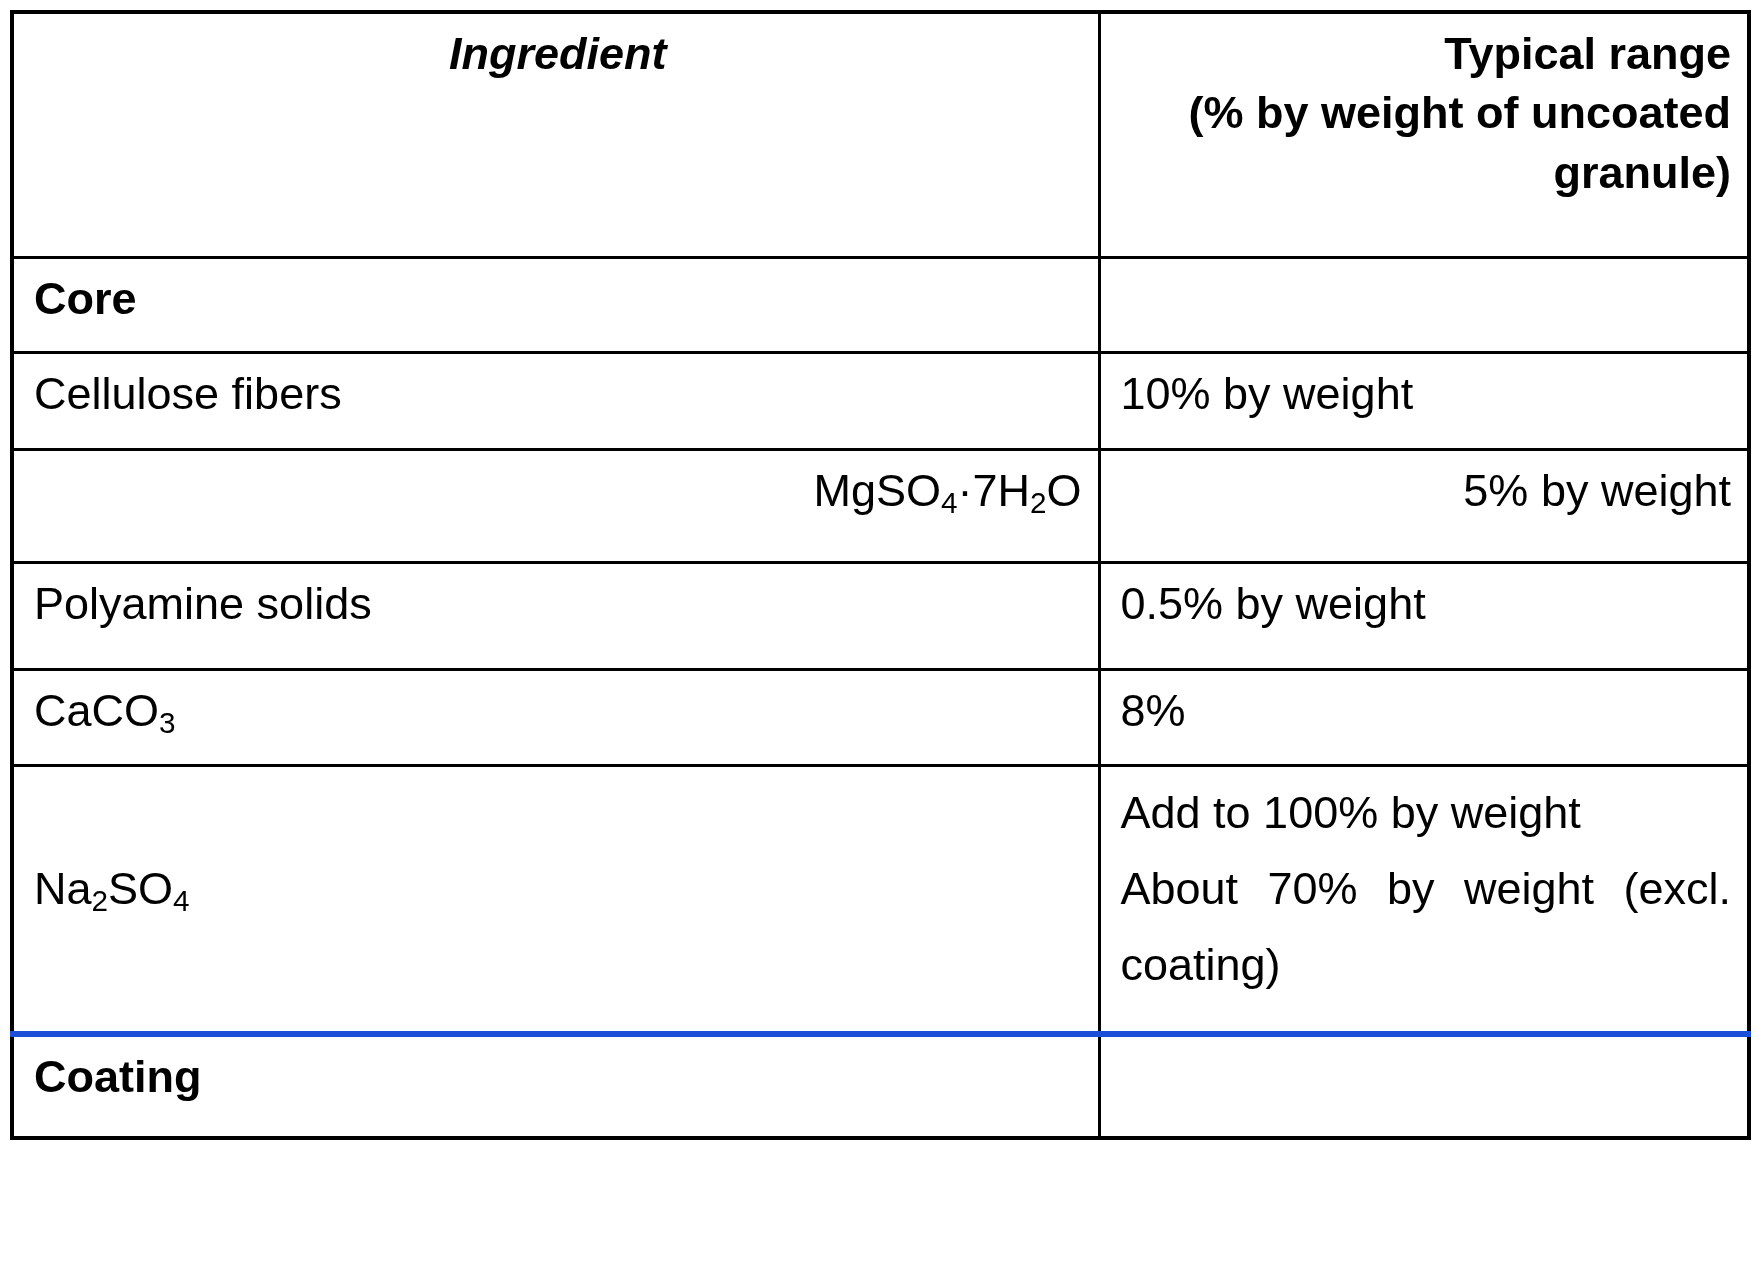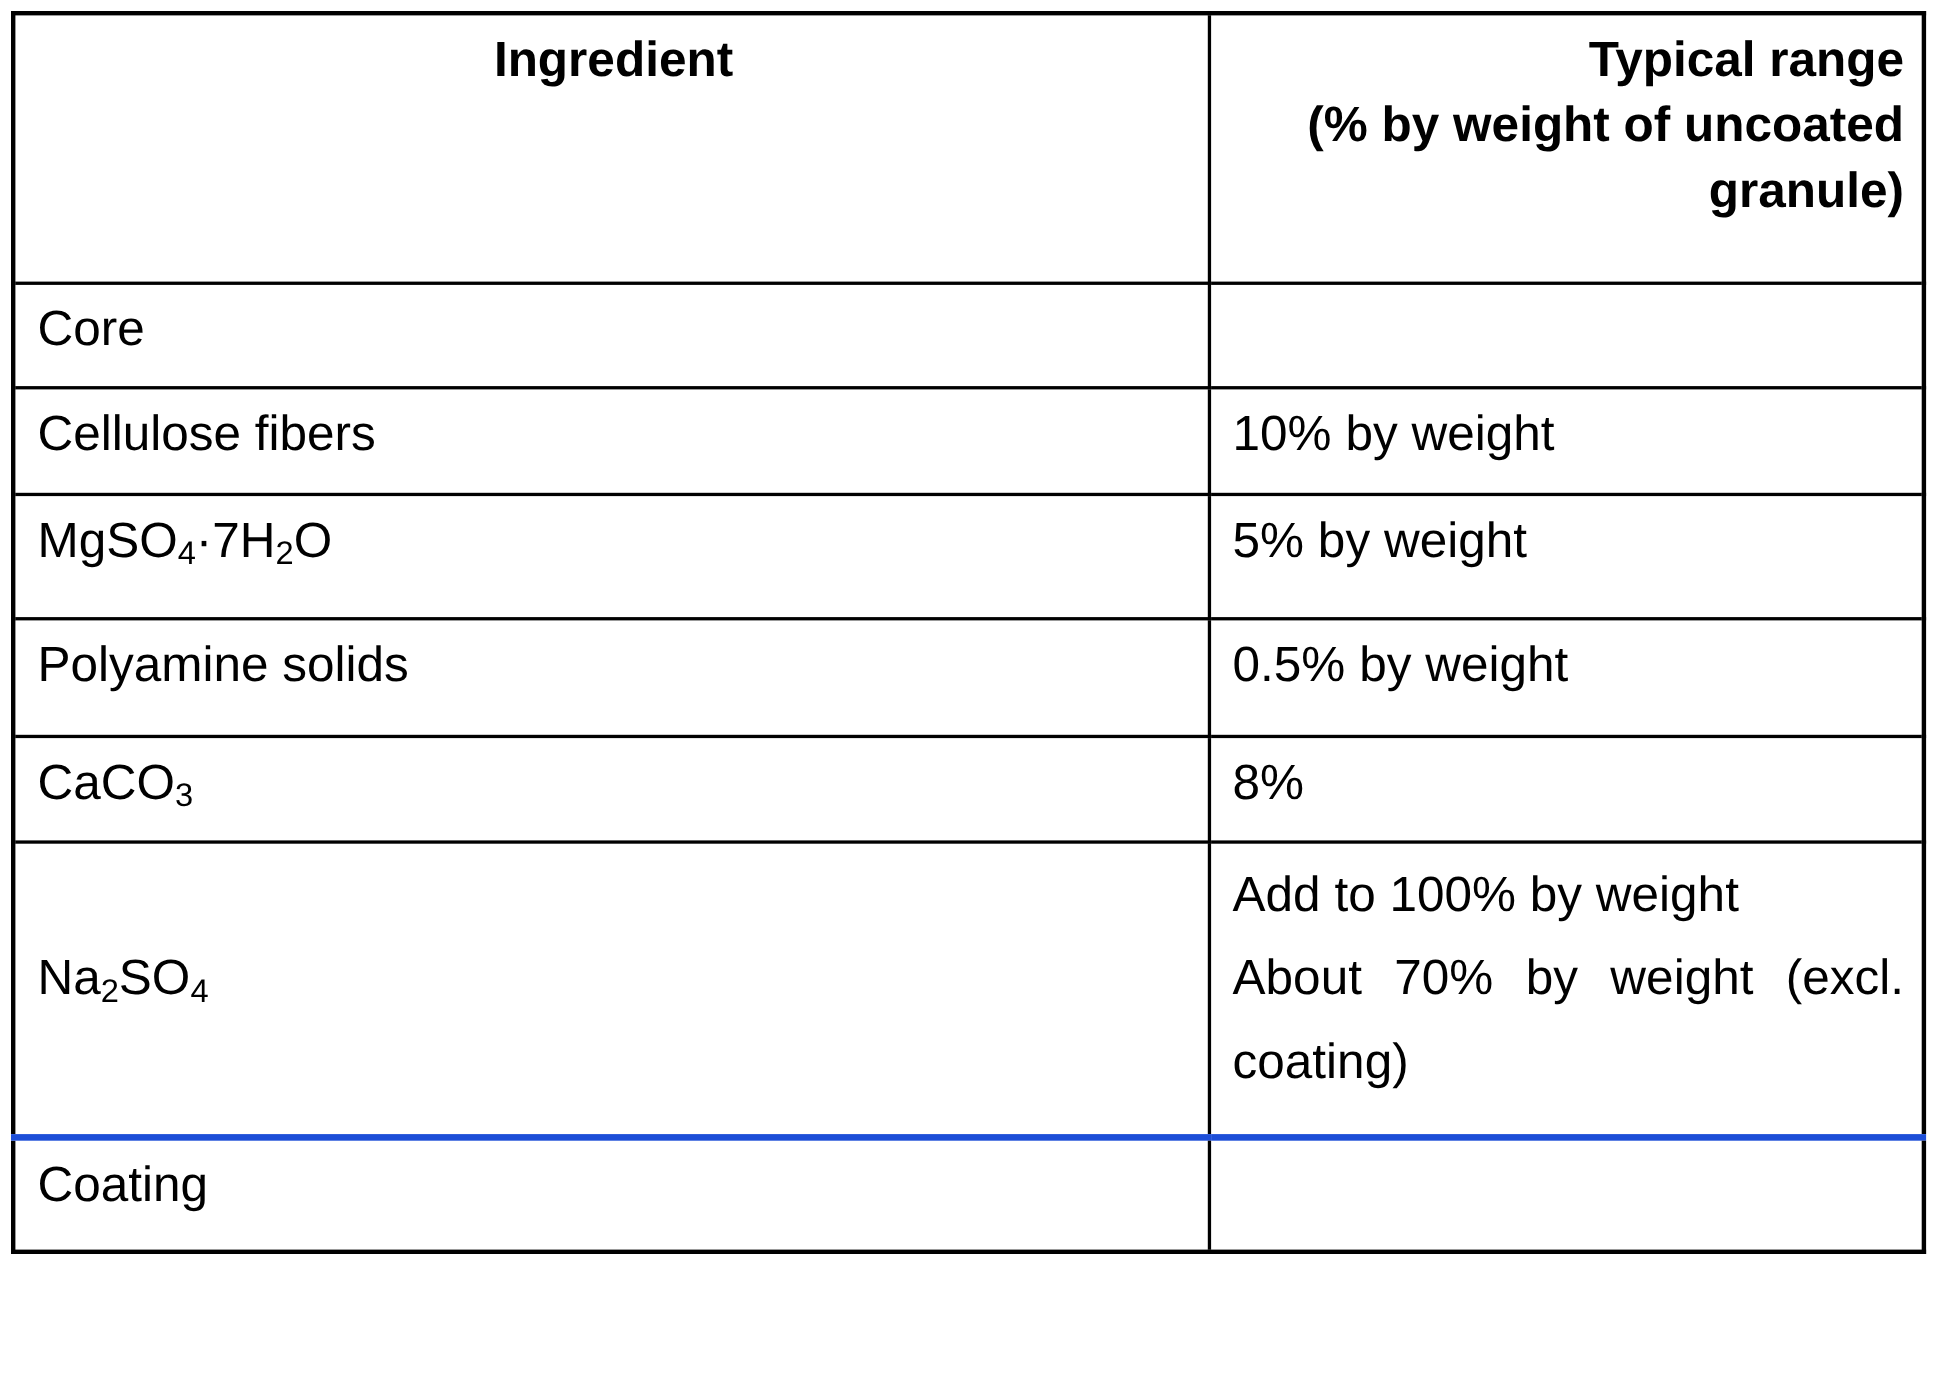--- a/index.html
+++ b/index.html
@@ -34,53 +34,54 @@
     line-height: 1.32;
     color: #000000;
     overflow: hidden;
   }
   
   th.ingredient-header {
     font-weight: bold;
     text-align: center;
     height: 224px;
     padding-top: 46px;
+    font-style: italic;
   }
   th.range-header {
     font-weight: bold;
     text-align: right;
     padding-top: 10px;
     line-height: 75px;
   }
   .range-header .hline { white-space: nowrap; }
 
   
   tr[data-row="core-section"] > td                    { height: 74px; }
   tr[data-row="cellulose-fibers"] > td                { height: 76px; }
   tr[data-row="carbohydrate-binder"] > td             { height: 76px; }
-  tr[data-row="mgso4-7h2o"] > td                      { height: 92px; }
+  tr[data-row="mgso4-7h2o"] > td                      { height: 92px; text-align: right; }
   tr[data-row="polyamine-solids"] > td                { height: 86px; }
   tr[data-row="cellulase-enzyme-concentrate"] > td    { height: 74px; }
   tr[data-row="caco3"] > td                           { height: 75px; }
   tr[data-row="na2so4-core"] > td                     { height: 224px; border-bottom: 6px solid #1d4ed8; }
   tr[data-row="coating-section"] > td                 { height: 81px; }
 
   
   tr[data-row="na2so4-core"] > td.ingredient-cell { vertical-align: middle; padding-bottom: 30px; }
   tr[data-row="na2so4-core"] > td.value-cell { line-height: 76px; padding-top: 8px; }
 
   td.section-cell { font-weight: bold; }
 
   .seg-sub {
     font-size: 0.66em;
     position: relative;
     top: 0.24em;
   }
   .seg-i { font-style: italic; }
-  .seg-b { font-weight: normal; margin-top: 44px; }
+  .seg-b { font-weight: bold; margin-top: 44px; }
 
   .value-line.justify {
     text-align: justify;
     text-align-last: justify;
   }
 </style>
 </head>
 <body>
 
 <div class="page">

